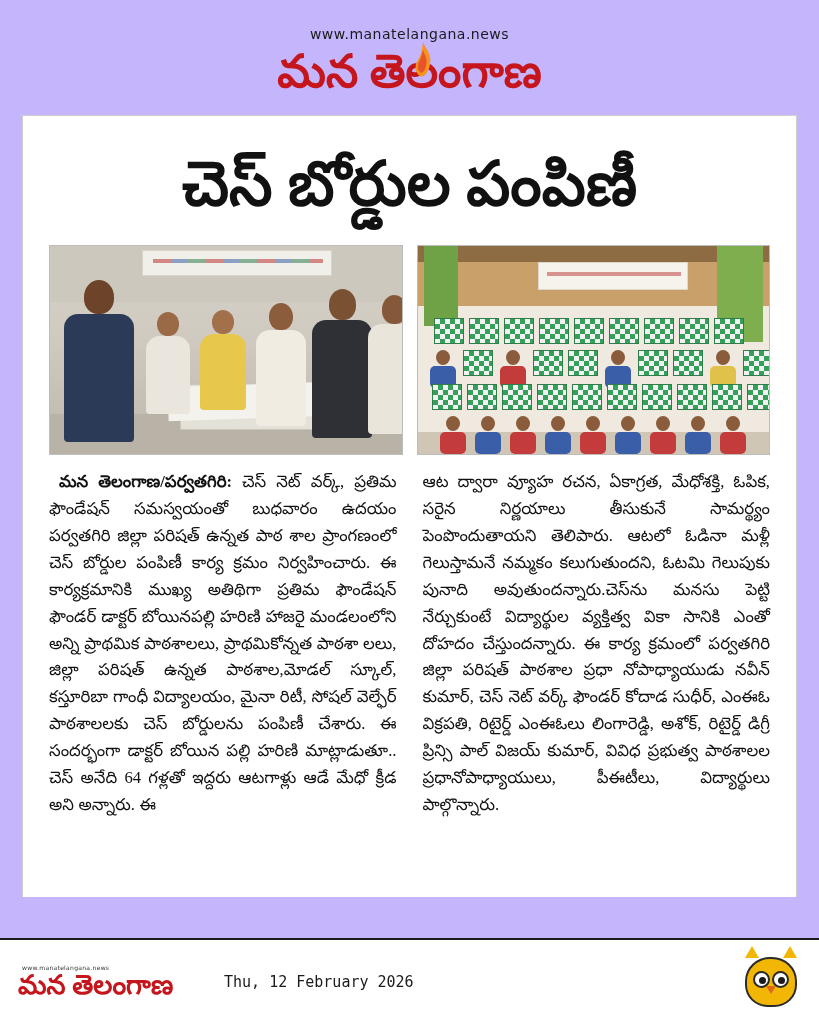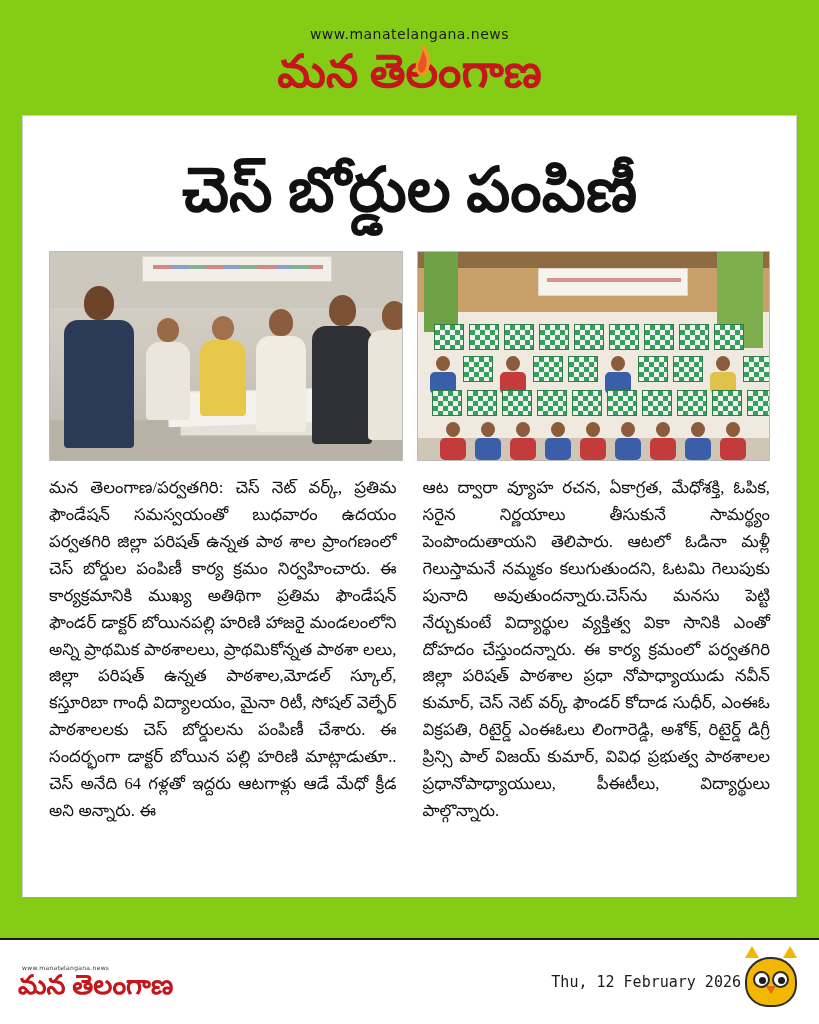--- a/index.html
+++ b/index.html
@@ -8,21 +8,21 @@
     padding: 0;
     width: 819px;
     height: 1024px;
     background: #ffffff;
     font-family: "Liberation Sans", sans-serif;
   }
   .page {
     position: relative;
     width: 819px;
     height: 1024px;
-    background: #84cc16;
+    background: #c4b5fd;
     overflow: hidden;
   }
 
   
   .masthead {
     padding-top: 26px;
     text-align: center;
   }
   .site-url {
     font-size: 14px;
@@ -62,21 +62,21 @@
     height: 782px;
     background: #fff;
   }
   .headline {
     text-align: center;
     font-size: 62px;
     line-height: 1.12;
     font-weight: bold;
     color: #111111;
     font-family: "Liberation Serif", serif;
-    margin: 22px 0 26px 0;
+    margin: 16px 0 26px 0;
     white-space: nowrap;
   }
 
   
   .photos {
     display: flex;
     gap: 14px;
     margin-bottom: 14px;
   }
   .photo {
@@ -177,21 +177,21 @@
   .col {
     width: 361px;
     font-family: "Liberation Serif", serif;
     font-size: 16.6px;
     line-height: 1.62;
     color: #111;
     text-align: justify;
     text-justify: inter-word;
     word-spacing: 0.5px;
   }
-  .col b { font-weight: normal; }
+  .col b { font-weight: bold; margin-left: 10px; }
 
   
   .footer {
     position: absolute;
     left: 0; bottom: 0;
     width: 819px;
     height: 86px;
     border-top: 2px solid #1a1a1a;
     background: #fff;
     display: flex;
@@ -217,21 +217,20 @@
     line-height: 1.05;
     white-space: nowrap;
   }
   .footer-meta {
     flex: 1 1 auto;
     font-family: "DejaVu Sans Mono", monospace;
     font-size: 15px;
     color: #1b1b1b;
     line-height: 1.5;
     padding-left: 10px;
-    text-align: right;
   }
   .footer-owl {
     flex: 0 0 60px;
     position: relative;
     height: 58px;
   }
   .owl-body {
     position: absolute; right: 4px; top: 4px;
     width: 52px; height: 50px;
     background: #f2b705;

